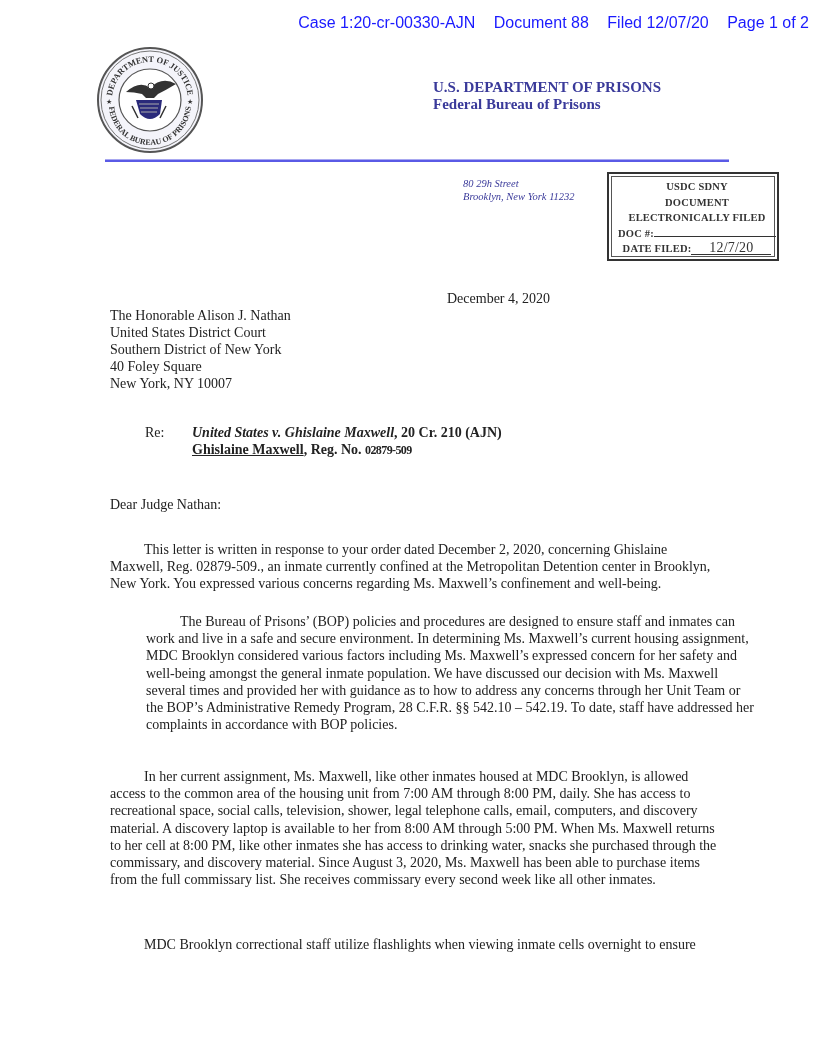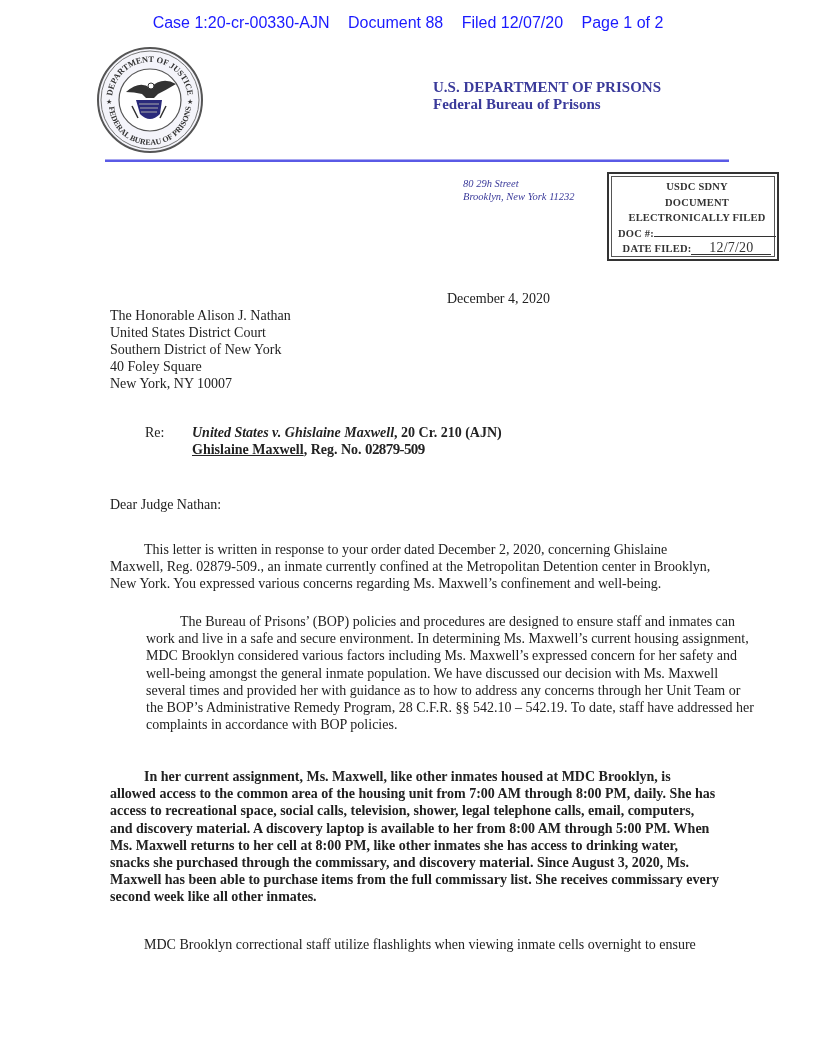--- a/index.html
+++ b/index.html
@@ -1,43 +1,43 @@
 <!DOCTYPE html>
 <html><head>
   <meta charset="utf-8">
   <style>
     html, body { margin: 0; padding: 0; background: #ffffff; }
     body { width: 816px; height: 1056px; position: relative; overflow: hidden; font-family: "Liberation Serif", serif; color: #222; }
     .abs { position: absolute; }
-    .ecf-header { top: 14px; left: 0; width: 816px; text-align: center; font-family: "Liberation Sans", sans-serif; font-size: 16px; color: #1a1aff; word-spacing: 0; }
+    .ecf-header { top: 14px; left: 0; width: 816px; text-align: right; font-family: "Liberation Sans", sans-serif; font-size: 16px; color: #1a1aff; word-spacing: 0; }
     .ecf-header span { margin: 0 7px; }
     .seal { left: 96px; top: 46px; width: 108px; height: 108px; }
     .agency { left: 433px; top: 79px; font-family: "Liberation Serif", serif; color: #3a3a9a; }
     .agency .l1 { font-size: 15px; font-weight: bold; line-height: 17px; }
     .agency .l2 { font-size: 15px; font-weight: bold; line-height: 17px; }
     .agency .l3 { font-size: 15px; font-style: italic; line-height: 17px; }
     .rule { left: 105px; top: 159px; width: 624px; height: 2px; background: #5a5ae6; border-top: 1px solid #a8a8f0; }
     .addr { left: 443px; top: 177px; font-size: 10.5px; font-style: italic; color: #3a3a9a; line-height: 13px; margin-left: 20px; }
     .stamp { left: 607px; top: 172px; width: 172px; height: 89px; border: 2px solid #333; box-shadow: inset 0 0 0 2px #fff, inset 0 0 0 3px #555; padding: 5px 0 0 8px; box-sizing: border-box; font-family: "Liberation Serif", serif; font-weight: bold; font-size: 10.5px; color: #333; letter-spacing: 0.2px; }
     .stamp div { line-height: 15.5px; white-space: nowrap; text-align: center; }
     .stamp .blank { display: inline-block; border-bottom: 1px solid #333; width: 122px; height: 10px; vertical-align: baseline; }
     .stamp .date-val { display: inline-block; border-bottom: 1px solid #333; width: 80px; font-weight: normal; font-size: 14px; line-height: 12px; }
     .date { left: 447px; top: 251px; font-size: 14px; margin-top: 40px; }
     .recipient { left: 110px; top: 307px; font-size: 14px; line-height: 17px; }
     .re { left: 145px; top: 424px; font-size: 14px; line-height: 17px; }
     .re .label { position: absolute; left: 0; top: 0; }
     .re .lines { position: absolute; left: 47px; top: 0; white-space: nowrap; font-weight: bold; }
-    .re .reg { font-size: 15px; letter-spacing: -0.6px; }
+    .re .reg { font-size: 12px; letter-spacing: -0.6px; }
     .u { text-decoration: underline; }
     .salutation { left: 110px; top: 497px; font-size: 14px; }
     .body { left: 110px; width: 610px; font-size: 14px; line-height: 17.2px; }
     .body p { margin: 0; text-indent: 34px; }
     .p1 { top: 541px; }
     .p2 { top: 613px; margin-left: 36px; }
-    .p3 { top: 768px; font-weight: bold; }
+    .p3 { top: 768px; }
     .p4 { top: 936px; }
   </style>
 </head>
 <body>
 
 <div class="abs ecf-header">
   <span>Case 1:20-cr-00330-AJN</span>
   <span>Document 88</span>
   <span>Filed 12/07/20</span>
   <span>Page 1 of 2</span>

